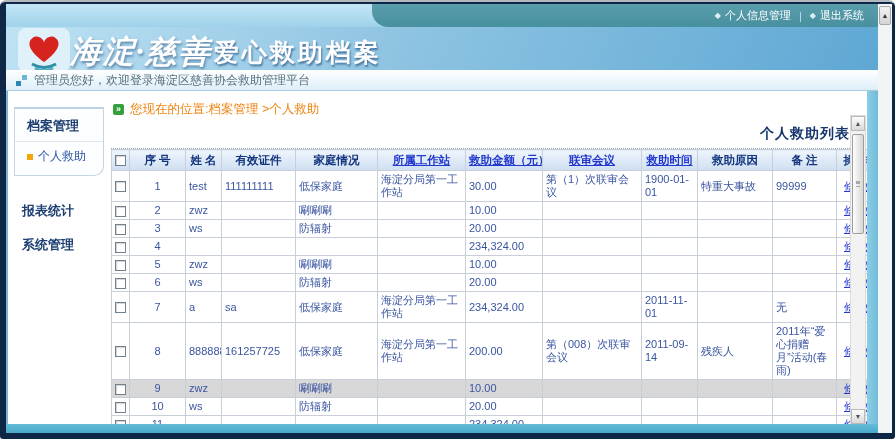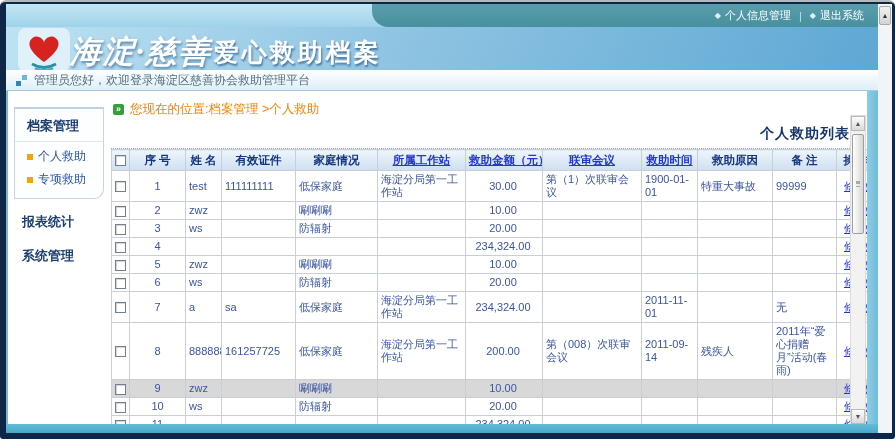--- a/index.html
+++ b/index.html
@@ -28,40 +28,40 @@
   .wicon i { position:absolute; width:5px; height:5px; background:#2e87b5; }
   .wicon i:nth-child(2) { left:6px; top:0; background:#6db6d6; }
   .wicon i:nth-child(1) { left:0; top:6px; }
 
   
   .body { position:absolute; left:0; top:87px; right:0; bottom:8px; overflow:hidden; }
   .frame-band { position:absolute; right:0; top:0; bottom:0; width:11px; background:linear-gradient(90deg,#8ecce4,#6fbcda); }
 
   
   .sidebar { position:absolute; left:0; top:0; width:102px; bottom:0; background:#fff; overflow:hidden; border-left:2px solid #7fb2d4; }
-  .side-box { margin:16px 4px 2px 6px; border:1px solid #c2d6e6; border-top:2px solid #bcd3e5; border-radius:0 0 10px 0; background:#fdfeff; padding-bottom:10px; }
+  .side-box { margin:16px 4px 14px 6px; border:1px solid #c2d6e6; border-top:2px solid #bcd3e5; border-radius:0 0 10px 0; background:#fdfeff; padding-bottom:10px; }
   .side-box-title { font-size:13px; font-weight:bold; color:#1d3f71; padding:8px 0 6px 12px; border-bottom:1px solid #dde8f2; cursor:pointer; }
   .side-item { font-size:12px; color:#2b56a7; padding:6px 0 0 12px; display:flex; align-items:center; gap:5px; cursor:pointer; }
   .bullet { width:6px; height:6px; background:#f5a506; display:inline-block; }
   .side-sec { font-size:13px; font-weight:bold; color:#1d3f71; padding:12px 0 4px 14px; cursor:pointer; }
   .side-grad { position:absolute; left:2px; right:0; top:135px; bottom:0; background:linear-gradient(135deg,#2e7cb8 0%,#58a3cf 35%,#9ed4ea 100%); z-index:-1; }
 
   
   .content { position:absolute; left:102px; right:11px; top:0; bottom:0; background:#fff; padding:6px 17px 0 3px; }
   .breadcrumb { display:flex; align-items:center; gap:6px; font-size:12.5px; color:#ef8410; margin:4px 0 6px 2px; }
   .bc-icon { width:11px; height:11px; background:#33a03c; border-radius:2px; color:#fff; font-size:9px; line-height:11px; text-align:center; font-weight:bold; }
   .list-title { text-align:right; font-size:14px; font-weight:bold; color:#16356d; margin:7px 0 5px 0; letter-spacing:1px; }
   .dotline { border-top:1px dotted #97a6b4; margin:0 0 0 0; }
 
   
   table { width:100%; border-collapse:collapse; table-layout:fixed; font-size:11px; }
   th, td { border:1px solid #c9cfd8; line-height:13px; padding:2px 3px; overflow:hidden; color:#3a55a0; }
   thead th { background:linear-gradient(180deg,#eef5fc,#cfdff1); color:#13357e; font-weight:bold; height:21px; font-size:11.5px; white-space:nowrap; }
   thead th.sort { color:#2338cf; text-decoration:underline; cursor:pointer; }
-  td.c { text-align:center; } td.r { text-align:center; padding-right:5px; } td.l { text-align:left; }
+  td.c { text-align:center; } td.r { text-align:left; padding-right:5px; } td.l { text-align:left; }
   tr.hl td { background:#d8d8d8; }
   a.modify { color:#2338cf; text-decoration:underline; cursor:pointer; white-space:nowrap; }
   .cb { display:inline-block; width:11px; height:11px; background:#fff; border:1px solid #70808f; box-shadow:inset 1px 1px 1px rgba(0,0,0,.18); vertical-align:middle; cursor:pointer; }
 
   
   .vscroll { position:absolute; right:1px; top:24px; bottom:0; width:16px; background:#f2f2f2; border:1px solid #dcdcdc; }
   .sbtn { position:absolute; left:0; right:0; height:15px; background:linear-gradient(180deg,#fdfdfd,#d9d9d9); border:1px solid #b9b9b9; color:#555; font-size:7px; text-align:center; line-height:13px; cursor:pointer; }
   .sbtn.up { top:0; } .sbtn.down { bottom:0; }
   .sthumb { position:absolute; left:1px; right:1px; top:18px; height:100px; background:linear-gradient(90deg,#ffffff,#d6d6d6); border:1px solid #9e9e9e; border-radius:2px; cursor:pointer; }
   .grip { position:absolute; left:3px; right:3px; top:46px; height:6px; border-top:1px solid #aaa; border-bottom:1px solid #aaa; box-shadow:0 3px 0 -1px #aaa inset; }
@@ -117,24 +117,20 @@
 
     <div class="body">
 
       <div class="sidebar">
         <div class="side-grad"></div>
         <div class="side-box">
           <div class="side-box-title">档案管理</div>
           <div class="side-item">
             <span class="bullet"></span>
             <span>个人救助</span>
-          </div>
-          <div class="side-item">
-            <span class="bullet"></span>
-            <span>专项救助</span>
           </div>
         </div>
         <div class="side-sec">报表统计</div>
         <div class="side-sec">系统管理</div>
       </div>
 
       <div class="content">
         <div class="breadcrumb">
           <span class="bc-icon">»</span>
           <span>您现在的位置:档案管理 &gt;个人救助</span>

